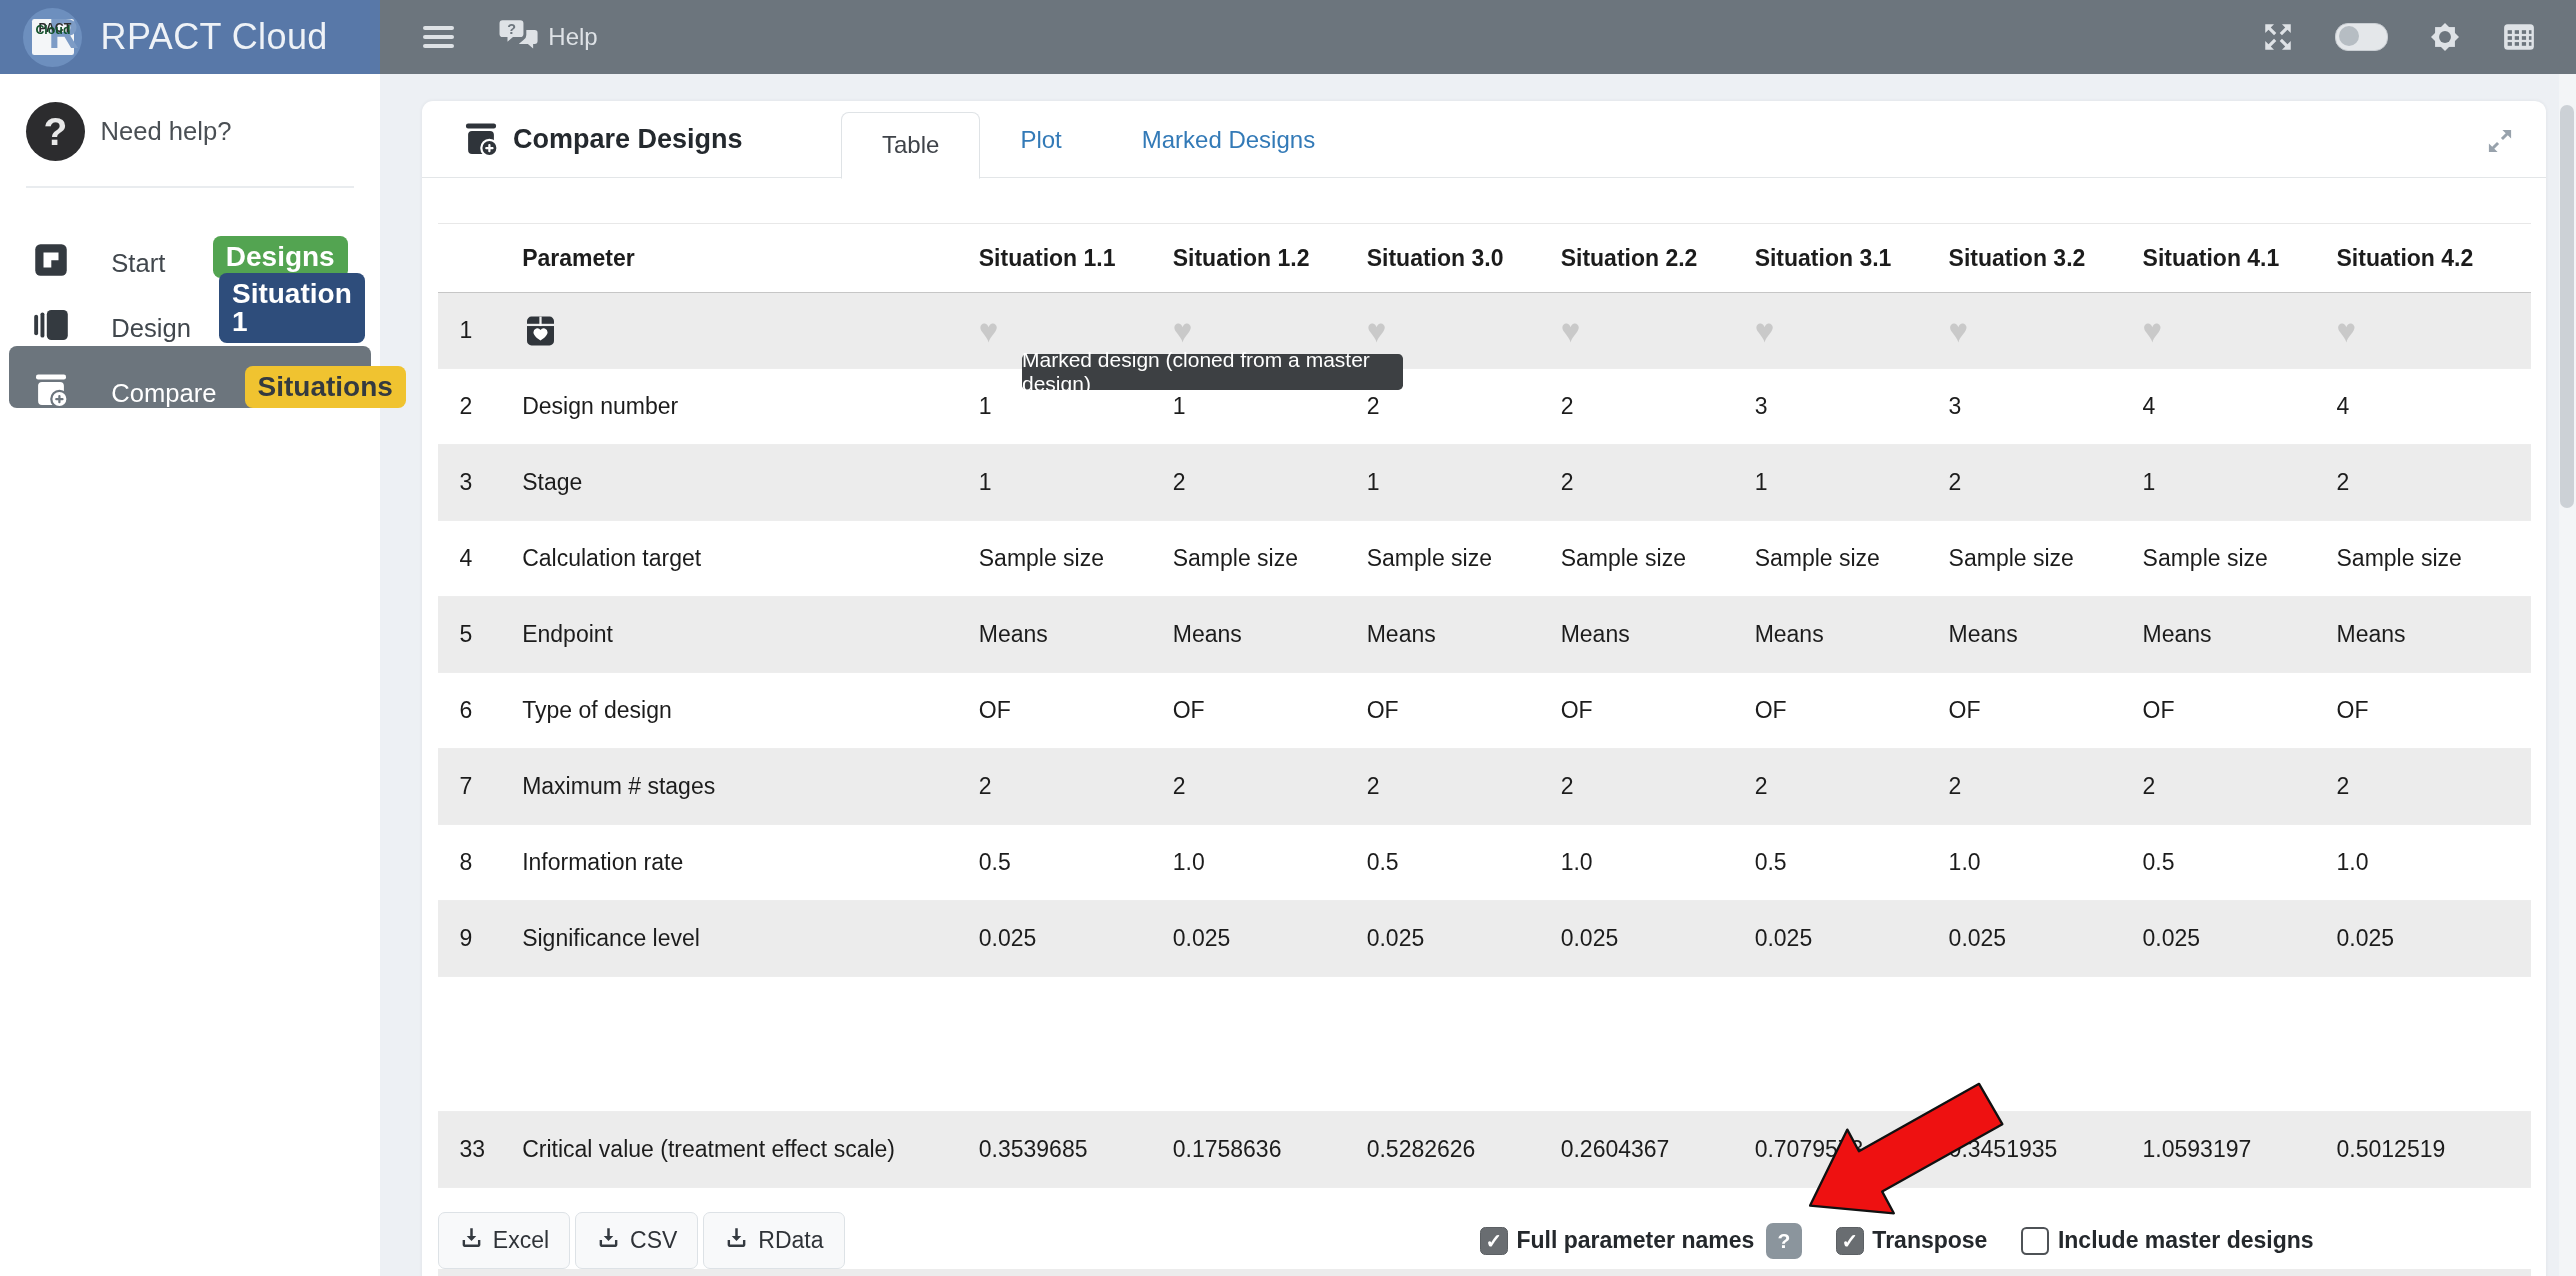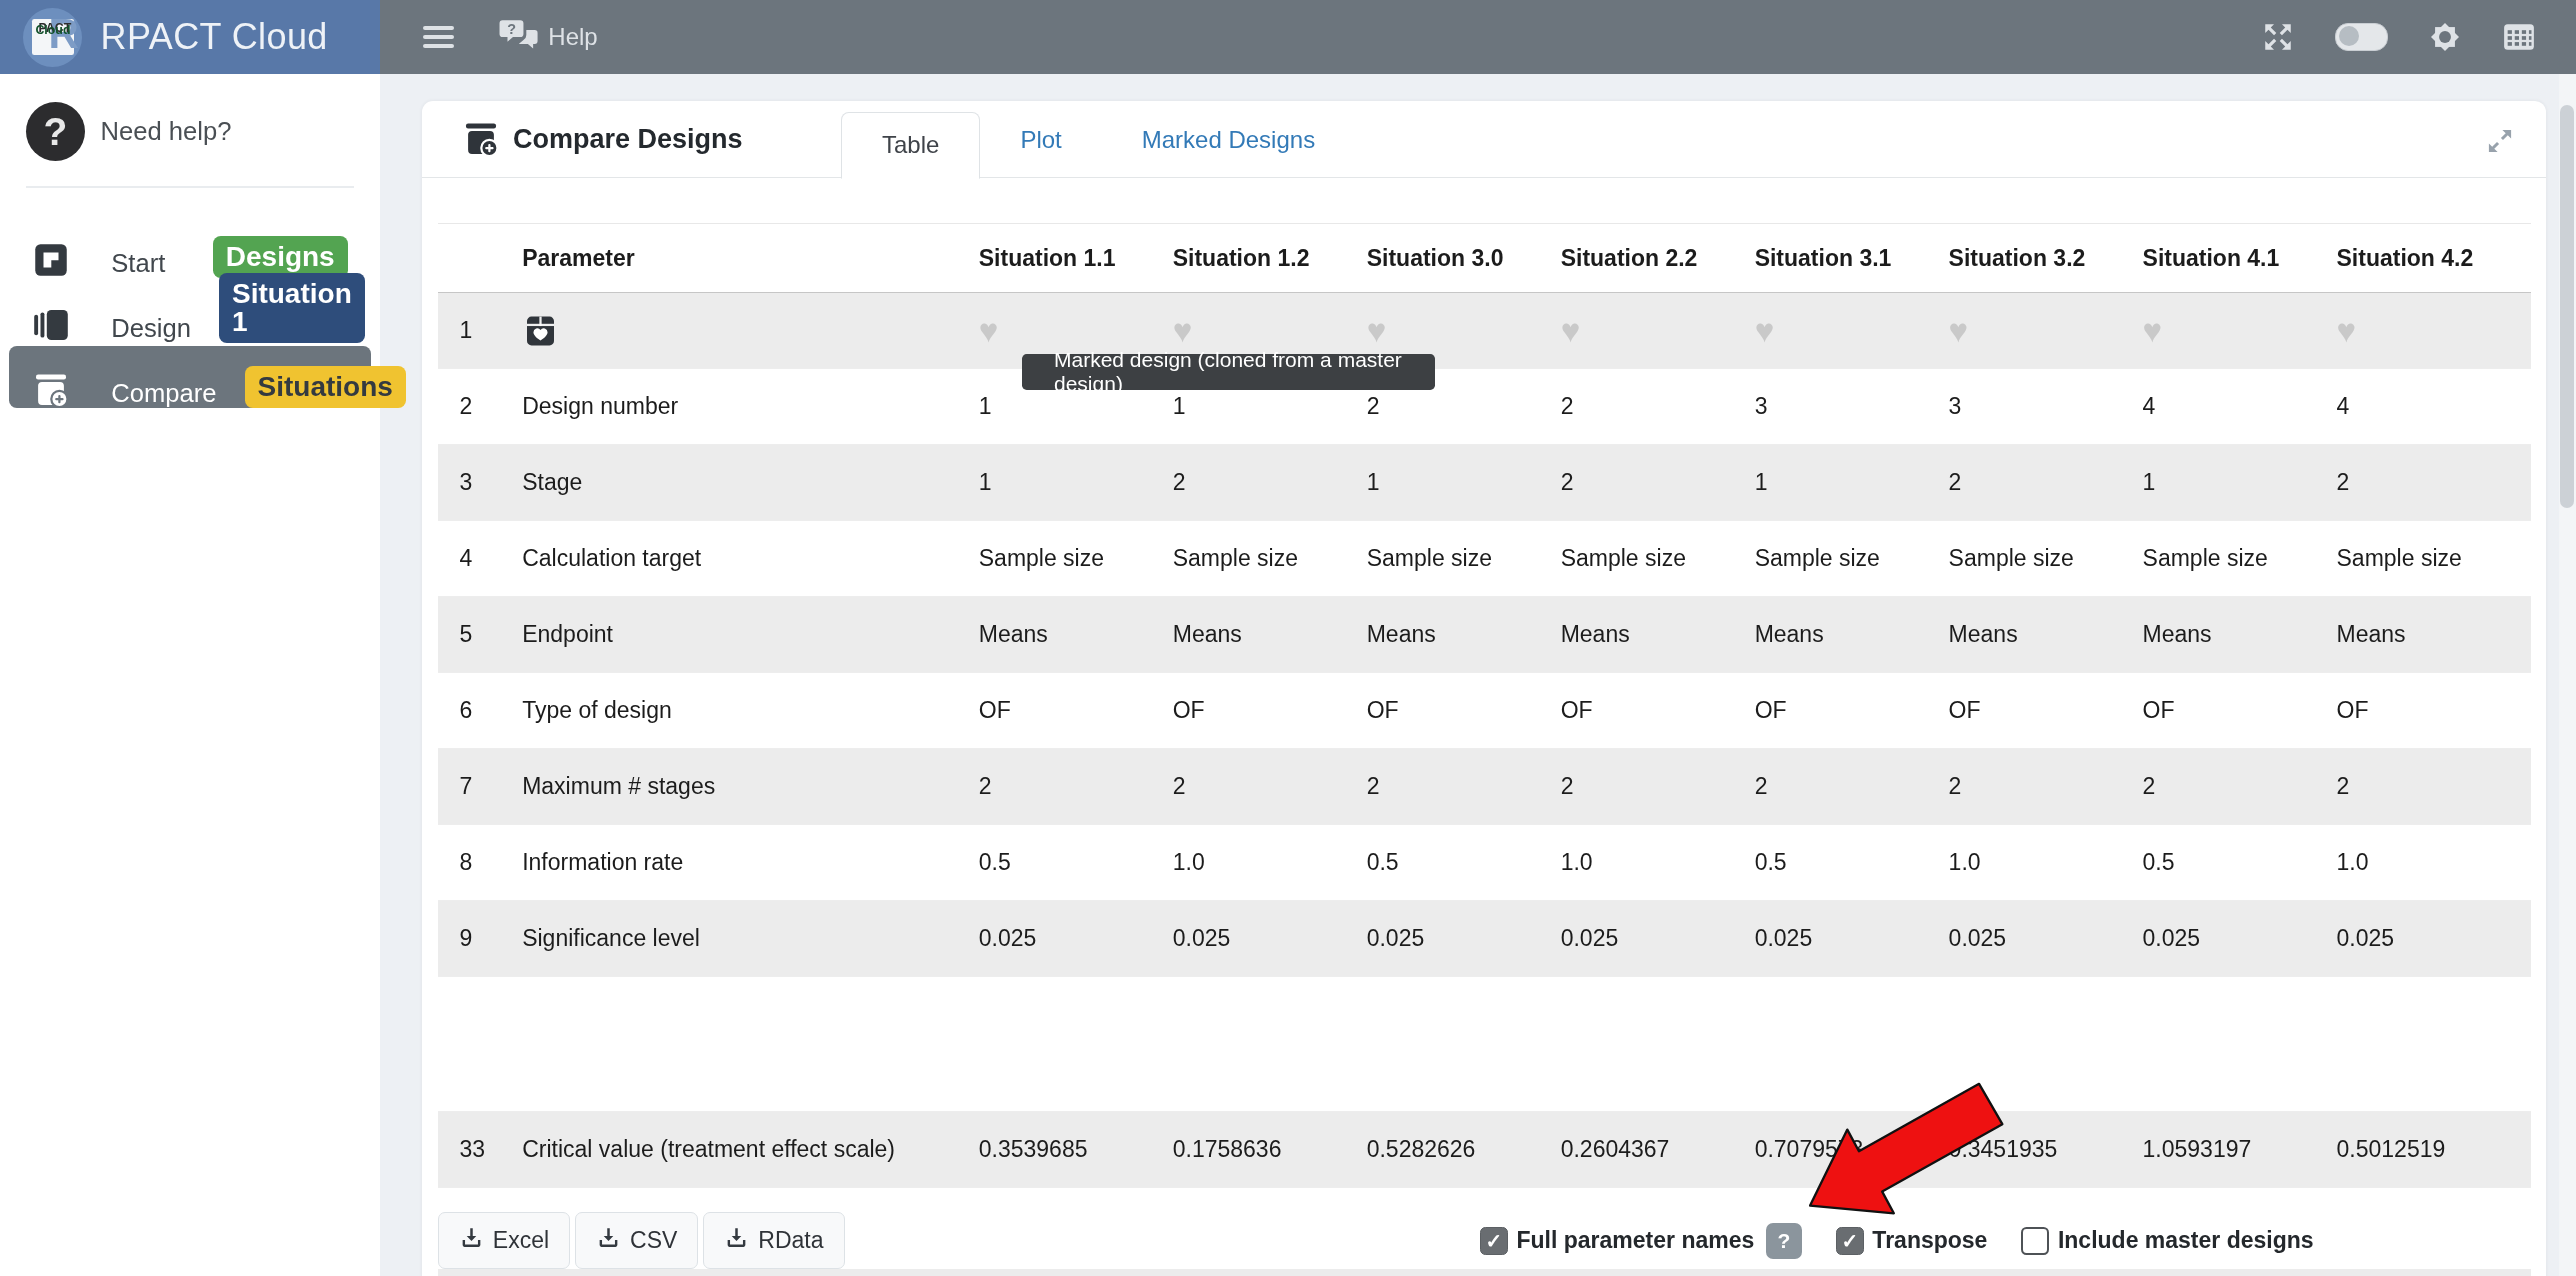--- a/index.html
+++ b/index.html
@@ -88,21 +88,21 @@
       box-sizing:border-box;flex:none;}
   .cb.on{background:#696d71;border:1.6px solid #5c6064;color:#fff;font-size:20px;font-weight:bold;}
   .cb.off{background:#fff;border:2.3px solid #4e5256;}
   .opt-label{font-size:23px;font-weight:600;color:#24282c;white-space:nowrap;}
   .qbadge{width:36px;height:36px;border-radius:7px;background:#8b959d;color:#fff;font-size:21px;
           font-weight:bold;display:flex;align-items:center;justify-content:center;margin-left:3.1px;cursor:pointer;}
   .bottom-strip{position:absolute;left:15.5px;right:15.5px;bottom:0;height:7.8px;background:#ececec;}
 
   
   .tooltip{position:absolute;left:1022px;top:354px;width:381px;height:36px;background:#3d4043;color:#fff;
-           font-size:21px;display:flex;align-items:center;justify-content:center;border-radius:4.7px;z-index:8;padding-left:32px;}
+           font-size:21px;display:flex;align-items:center;justify-content:center;border-radius:4.7px;z-index:8;}
   .arrow-overlay{position:absolute;left:0;top:0;width:2576px;height:1277px;z-index:9;pointer-events:none;}
   .scroll-track{position:absolute;right:0;top:74px;width:17px;height:1203px;background:#f3f5f7;z-index:4;}
   .scroll-thumb{position:absolute;right:1.6px;top:31px;width:14px;height:403px;background:#ccd1d6;border-radius:7px;}
 </style>
 </head>
 <body>
 
 <div class="screen">
 
   <header class="brand">

